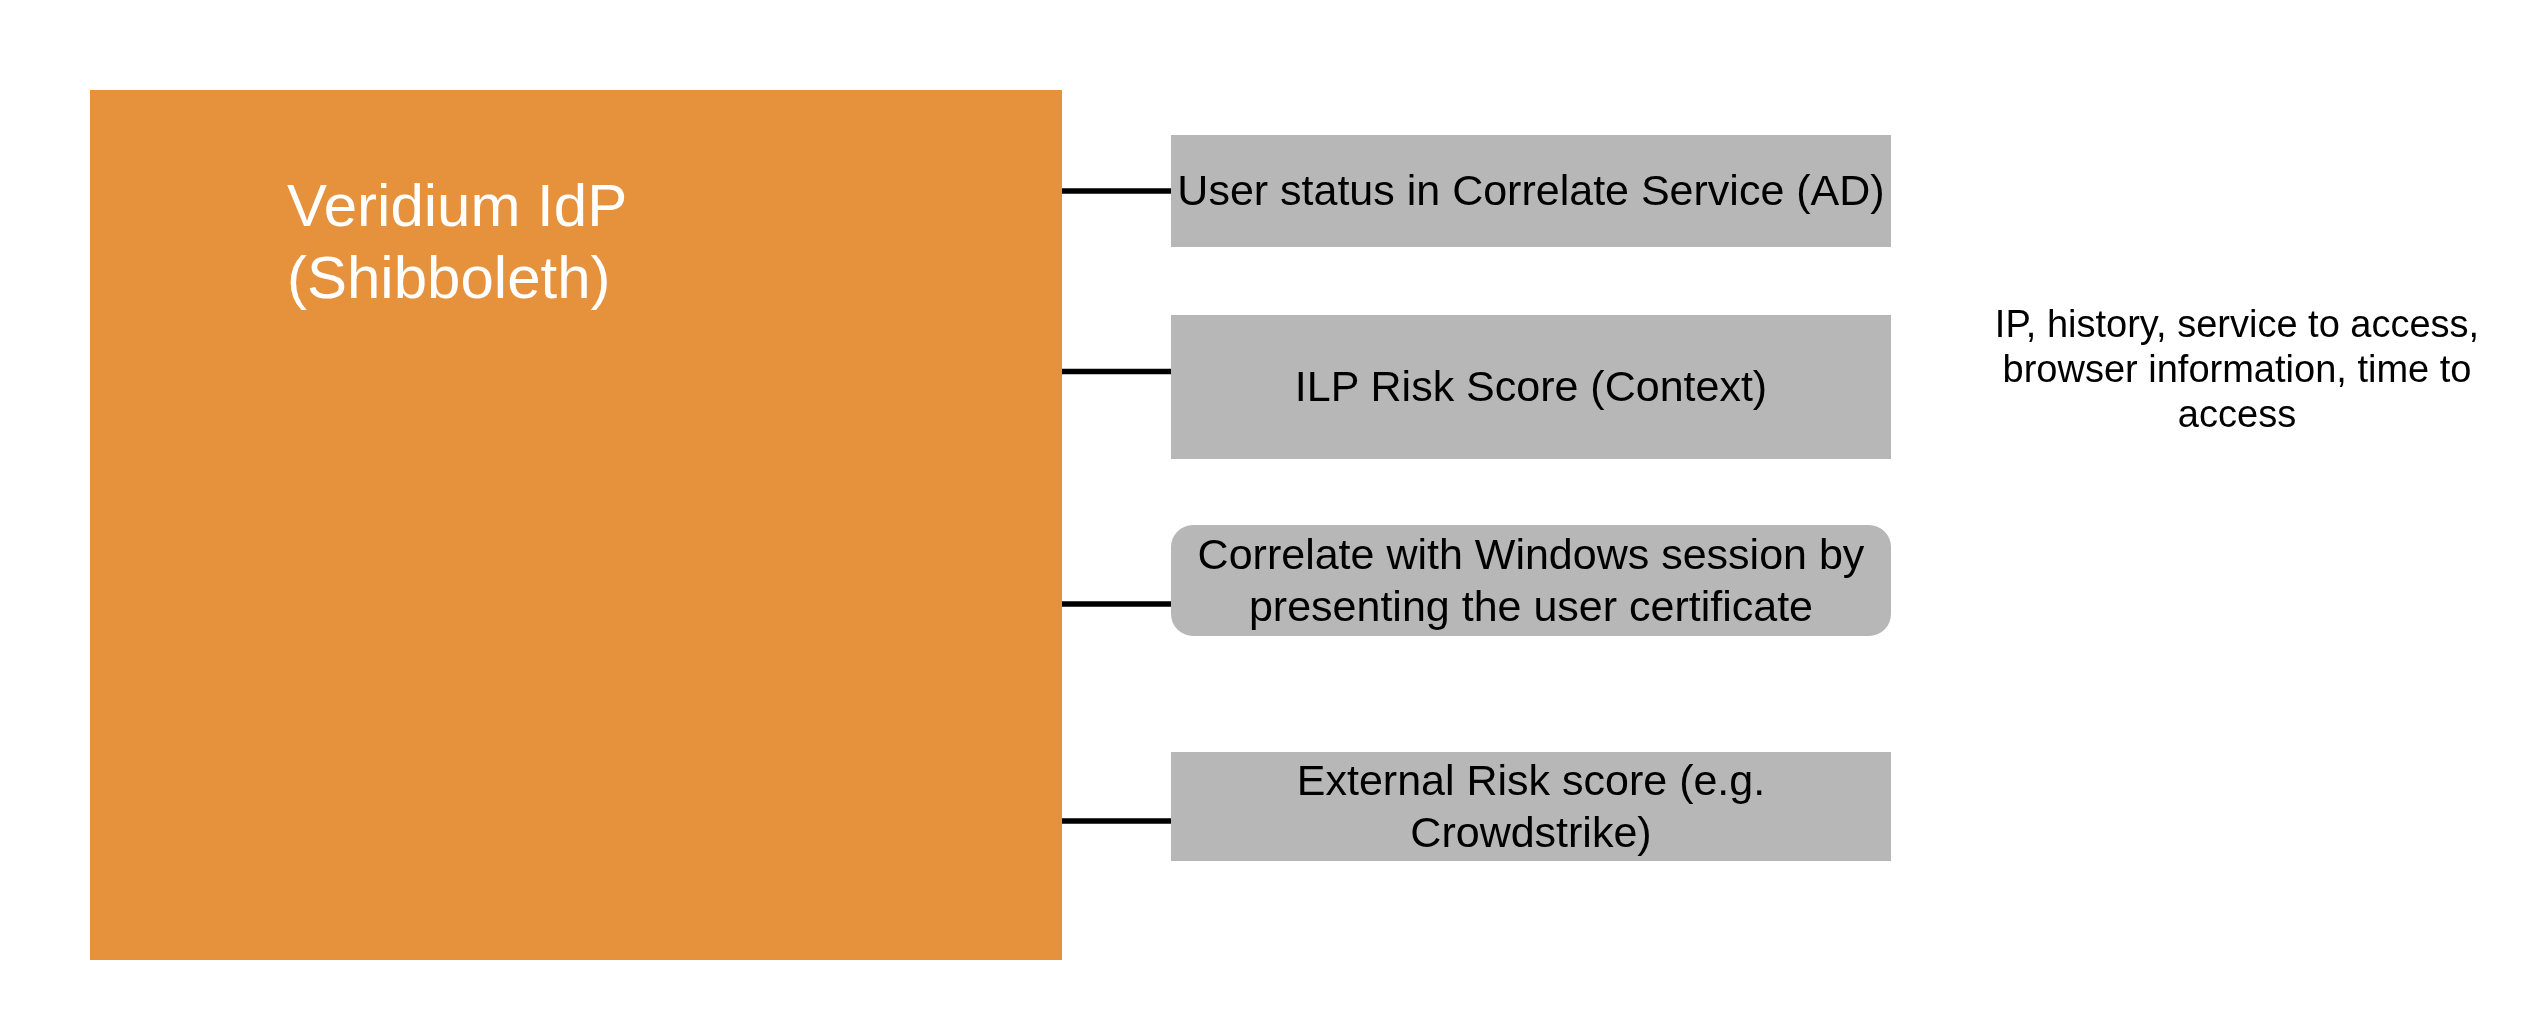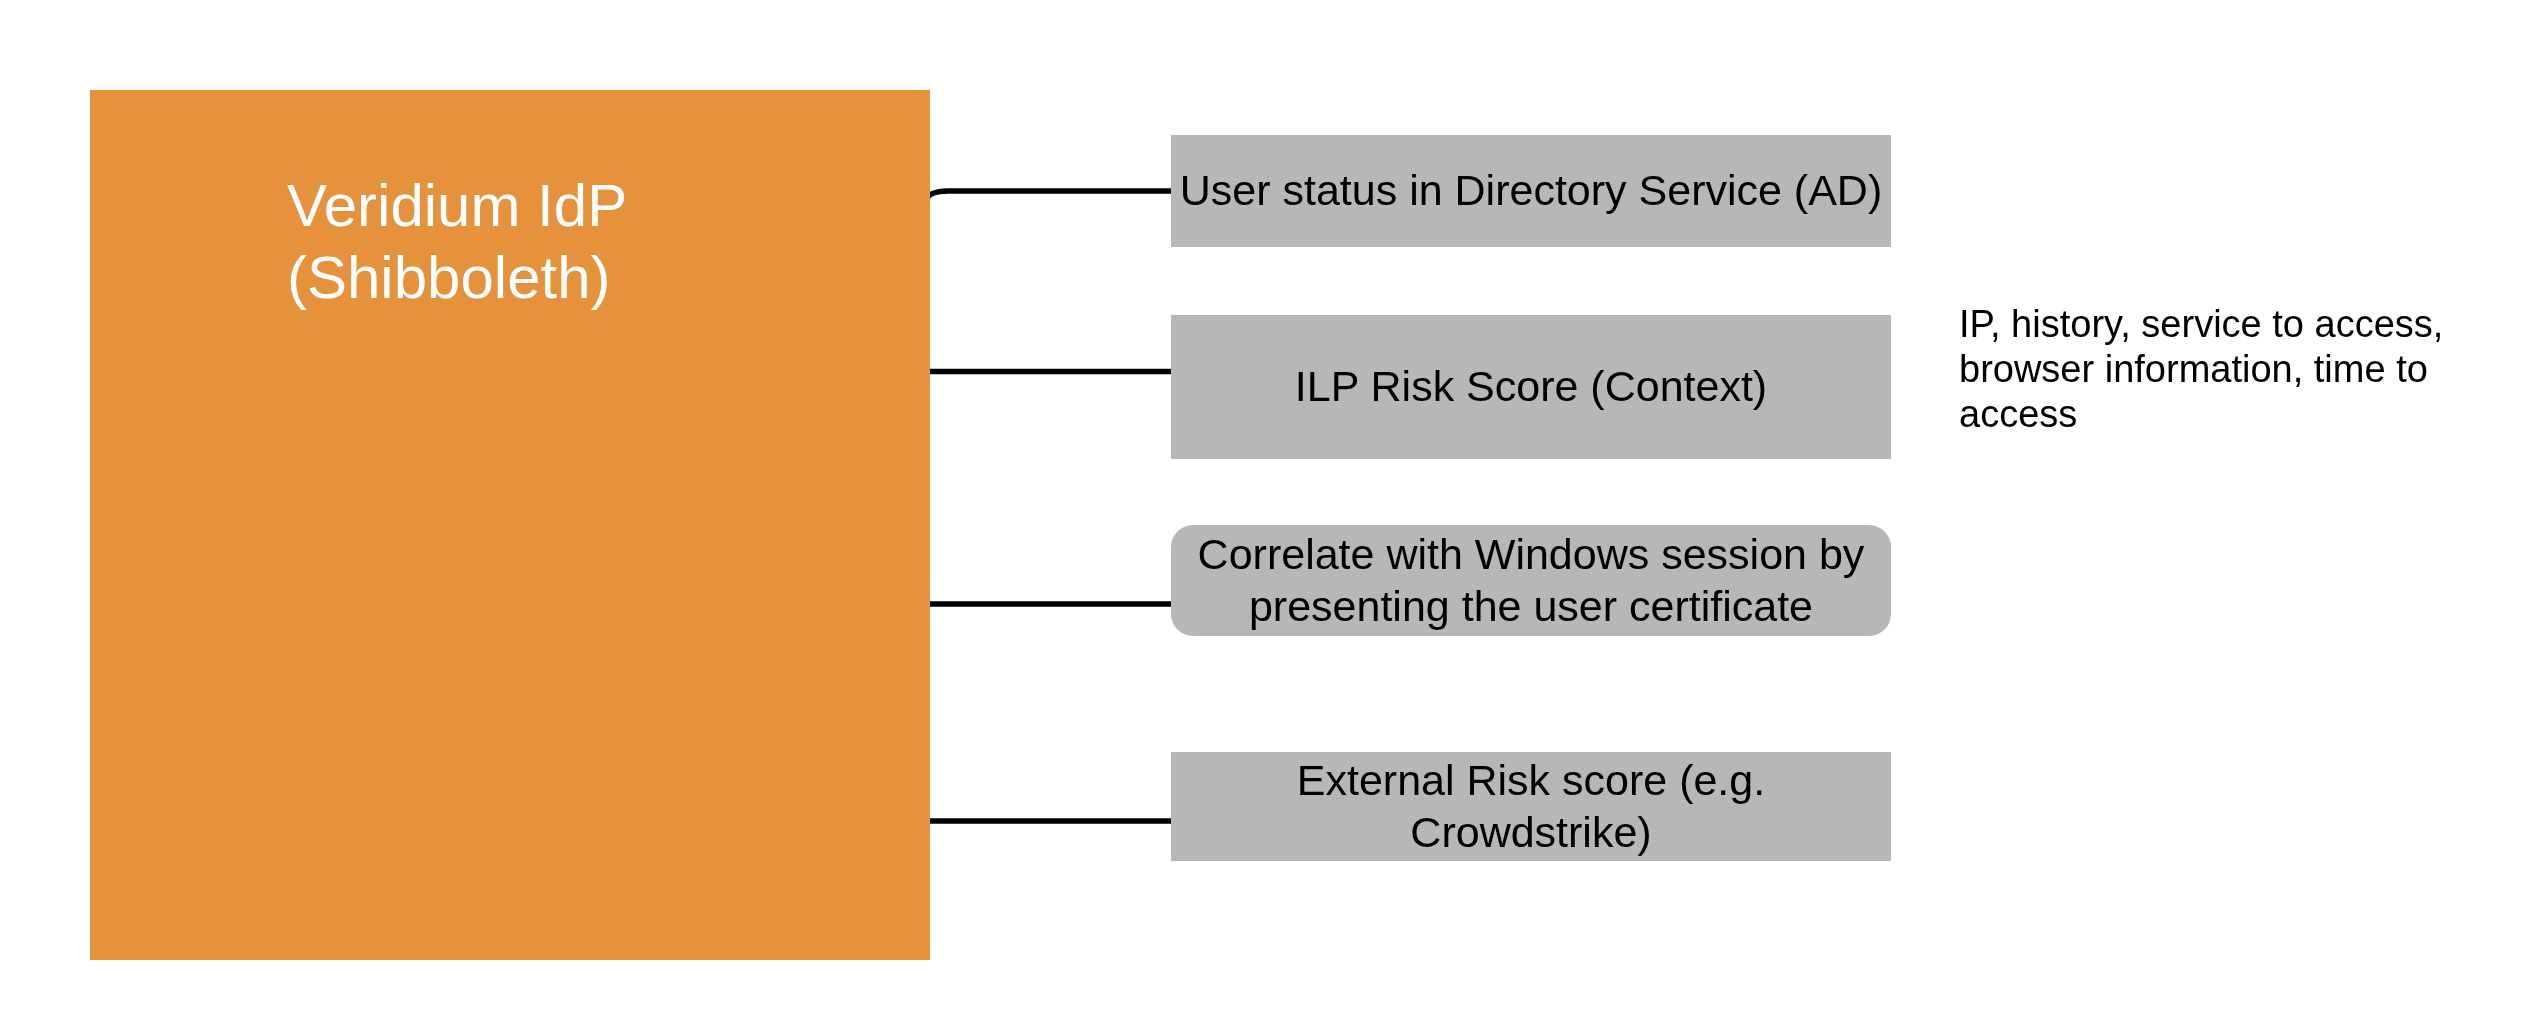--- a/index.html
+++ b/index.html
@@ -12,21 +12,21 @@
     position: relative;
     width: 2523px;
     height: 1020px;
     background: var(--background, #ffffff);
     overflow: hidden;
   }
   .main-box {
     position: absolute;
     left: 90px;
     top: 90px;
-    width: 840px;
+    width: 972px;
     height: 870px;
     background: var(--main-box-fill, #e6913c);
   }
   .main-box-label {
     position: absolute;
     left: 197px;
     top: 80px;
     font-size: 60px;
     line-height: 72px;
     color: var(--main-box-text, #ffffff);
@@ -66,21 +66,21 @@
   .item-3 { top: 525px; height: 111px; border-radius: 22px; }
   .item-4 { top: 752px; height: 109px; }
   .note {
     position: absolute;
     left: 1959px;
     top: 302px;
     width: 556px;
     font-size: 38px;
     line-height: 45px;
     color: var(--note-text, #000000);
-    text-align: left;
+    text-align: center;
     white-space: pre-line;
   }
 </style>
 </head>
 <body>
 
 <div class="canvas">
 
   <svg class="connectors" viewBox="0 0 2523 1020" xmlns="http://www.w3.org/2000/svg">
     <path d="M 927 199 Q 929 191.5 948 191 L 1171 191"></path>
@@ -88,21 +88,21 @@
     <path d="M 929 604 L 1171 604"></path>
     <path d="M 929 821 L 1171 821"></path>
   </svg>
 
   <div class="main-box">
     <div class="main-box-label">Veridium IdP
 (Shibboleth)</div>
   </div>
 
   <div class="item-box item-1">
-    <span class="item-label">User status in Directory Service (AD)</span>
+    <span class="item-label">User status in Correlate Service (AD)</span>
   </div>
 
   <div class="item-box item-2">
     <span class="item-label">ILP Risk Score (Context)</span>
   </div>
 
   <div class="item-box item-3">
     <span class="item-label">Correlate with Windows session by
 presenting the user certificate</span>
   </div>

